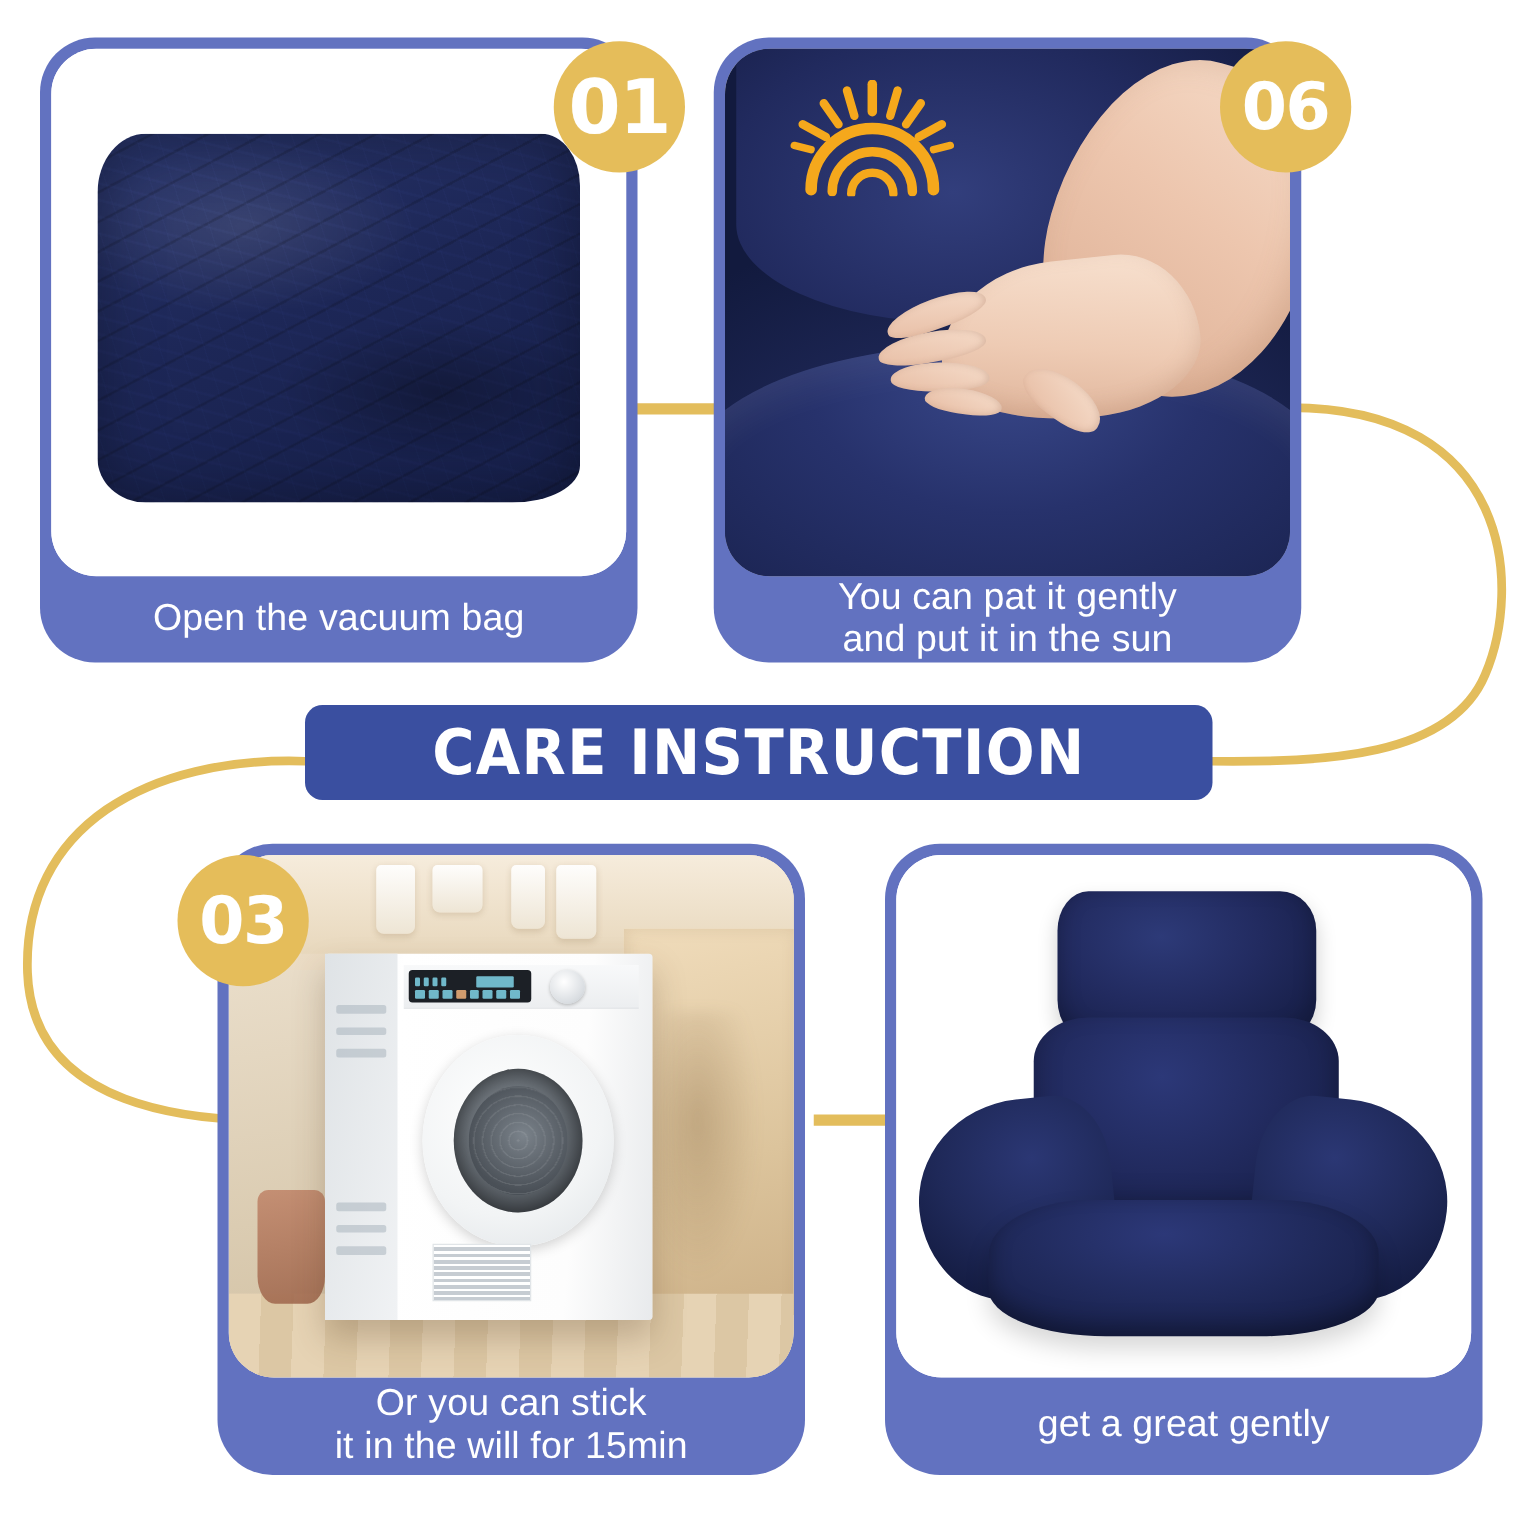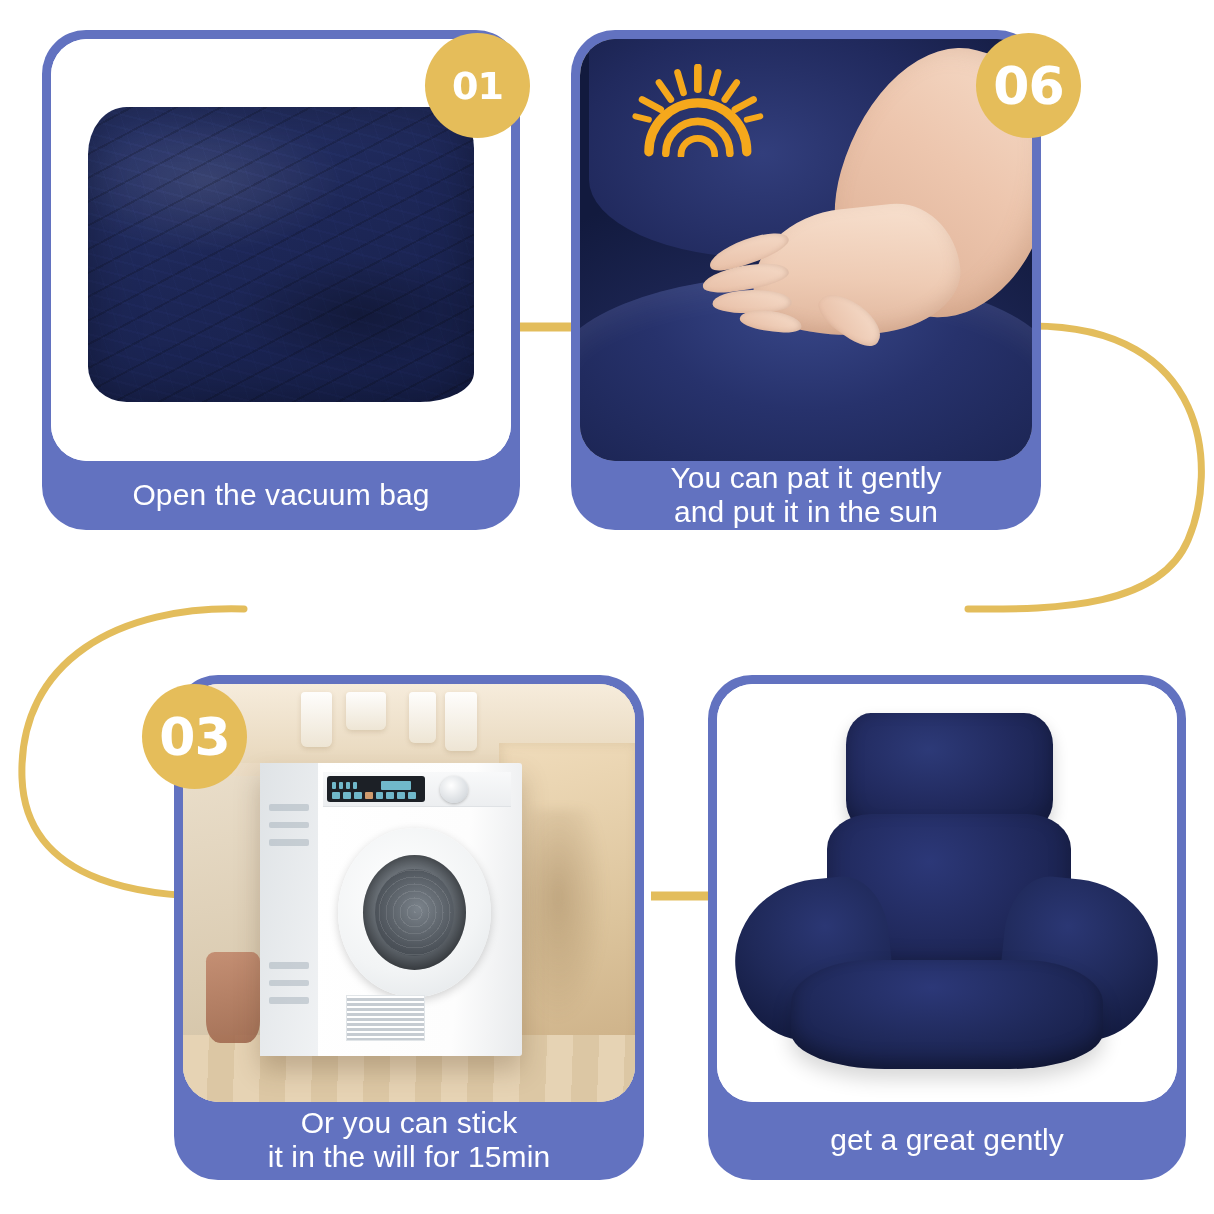--- a/index.html
+++ b/index.html
@@ -321,33 +321,33 @@
              C 1210 326 1218 470 1188 540
              C 1160 606 1060 610 968 609" fill="none" stroke="#e3bd5c" stroke-width="7" stroke-linecap="round"></path>
 
     <path d="M 244 609
              C 120 605 18 660 22 778
              C 26 886 150 900 248 896" fill="none" stroke="#e3bd5c" stroke-width="7" stroke-linecap="round"></path>
 
     <line x1="651" y1="896" x2="733" y2="896" stroke="#e3bd5c" stroke-width="9" stroke-linecap="butt"></line>
   </svg>
 
-  <div class="step-card" style="left:42px; top:30px; width:478px; height:500px;">
+  <div class="step-card" style="left:32px; top:30px; width:478px; height:500px;">
     <div class="card-photo" style="left:9px; top:9px; width:460px; height:422px;">
       <div class="photo-fill p1-bg">
         <div class="p1-bag">
           <div class="p1-wrinkles"></div>
         </div>
       </div>
     </div>
     <div class="card-caption cap-1" style="height:66px;">
       <span>Open the vacuum bag</span>
     </div>
   </div>
-  <div class="badge" style="left:425px; top:33px; width:105px; height:105px; font-size:38px;">
+  <div class="badge" style="left:443px; top:33px; width:105px; height:105px; font-size:60px;">
     <span>01</span>
   </div>
 
   <div class="step-card" style="left:571px; top:30px; width:470px; height:500px;">
     <div class="card-photo" style="left:9px; top:9px; width:452px; height:422px;">
       <div class="photo-fill p2-bg">
         <div class="p2-back"></div>
         <div class="p2-seat"></div>
 
         <div class="p2-arm"></div>
@@ -381,20 +381,23 @@
     </div>
     <div class="card-caption cap-2" style="height:66px;">
       <span>You can pat it gently</span>
       <span>and put it in the sun</span>
     </div>
   </div>
   <div class="badge" style="left:976px; top:33px; width:105px; height:105px; font-size:52px;">
     <span>06</span>
   </div>
 
+  <div id="title-banner">
+    <span class="title-text">CARE INSTRUCTION</span>
+  </div>
 
   <div class="step-card" style="left:174px; top:675px; width:470px; height:505px;">
     <div class="card-photo" style="left:9px; top:9px; width:452px; height:418px;">
       <div class="photo-fill p3-bg">
         <div class="p3-counter"></div>
         <div class="p3-cabinet-r"></div>
         <div class="p3-cabinet-l"></div>
         <div class="p3-floor"></div>
         <div class="p3-shadow"></div>
         <div class="p3-basket"></div>

